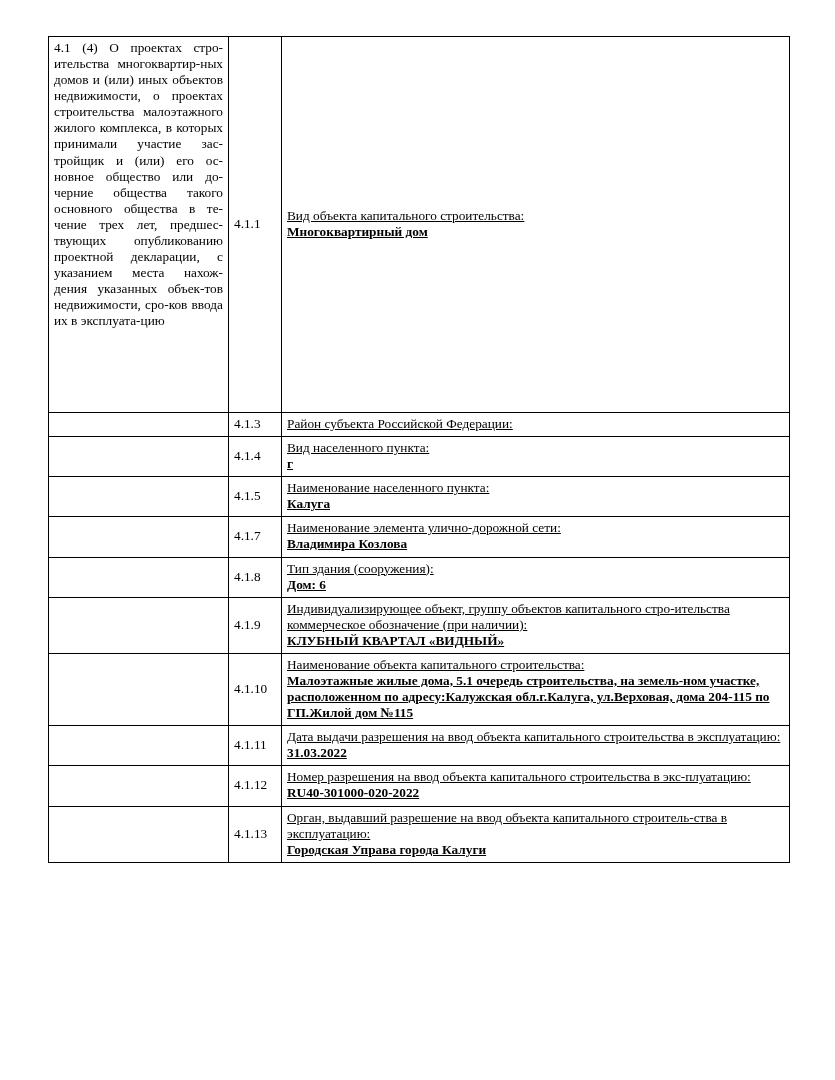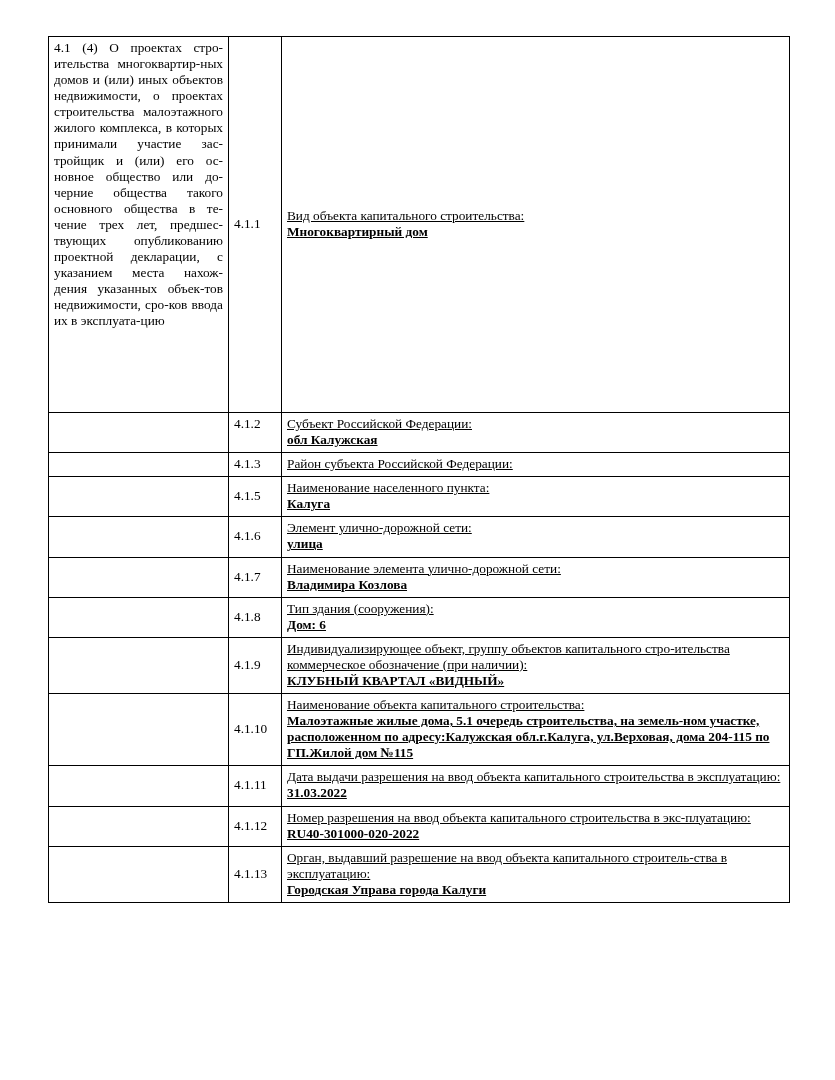--- a/index.html
+++ b/index.html
@@ -81,55 +81,47 @@
     <tbody>
       <tr>
         <td class="topic" rowspan="1">4.1 (4) О проектах стро-ительства многоквартир-ных домов и (или) иных объектов недвижимости, о проектах строительства малоэтажного жилого комплекса, в которых принимали участие зас-тройщик и (или) его ос-новное общество или до-черние общества такого основного общества в те-чение трех лет, предшес-твующих опубликованию проектной декларации, с указанием места нахож-дения указанных объек-тов недвижимости, сро-ков ввода их в эксплуата-цию</td>
         <td class="code mid" style="height:368px">4.1.1</td>
         <td class="content mid">
           <span class="label">Вид объекта капитального строительства:</span>
           <span class="value">Многоквартирный дом</span>
         </td>
       </tr>
 
-      <tr>
-        <td class="empty-cell"></td>
-        <td class="code">4.1.2</td>
-        <td class="content">
-          <span class="label">Субъект Российской Федерации:</span>
-          <span class="value">обл Калужская</span>
-        </td>
-      </tr>
 
       <tr>
         <td class="empty-cell"></td>
         <td class="code mid">4.1.3</td>
         <td class="content mid">
           <span class="label">Район субъекта Российской Федерации:</span>
         </td>
       </tr>
 
+      <tr>
+        <td class="empty-cell"></td>
+        <td class="code mid">4.1.4</td>
+        <td class="content">
+          <span class="label">Вид населенного пункта:</span>
+          <span class="value">г</span>
+        </td>
+      </tr>
 
       <tr>
         <td class="empty-cell"></td>
         <td class="code mid">4.1.5</td>
         <td class="content">
           <span class="label">Наименование населенного пункта:</span>
           <span class="value">Калуга</span>
         </td>
       </tr>
 
-      <tr>
-        <td class="empty-cell"></td>
-        <td class="code mid">4.1.6</td>
-        <td class="content">
-          <span class="label">Элемент улично-дорожной сети:</span>
-          <span class="value">улица</span>
-        </td>
-      </tr>
 
       <tr>
         <td class="empty-cell"></td>
         <td class="code mid">4.1.7</td>
         <td class="content">
           <span class="label">Наименование элемента улично-дорожной сети:</span>
           <span class="value">Владимира Козлова</span>
         </td>
       </tr>
 

